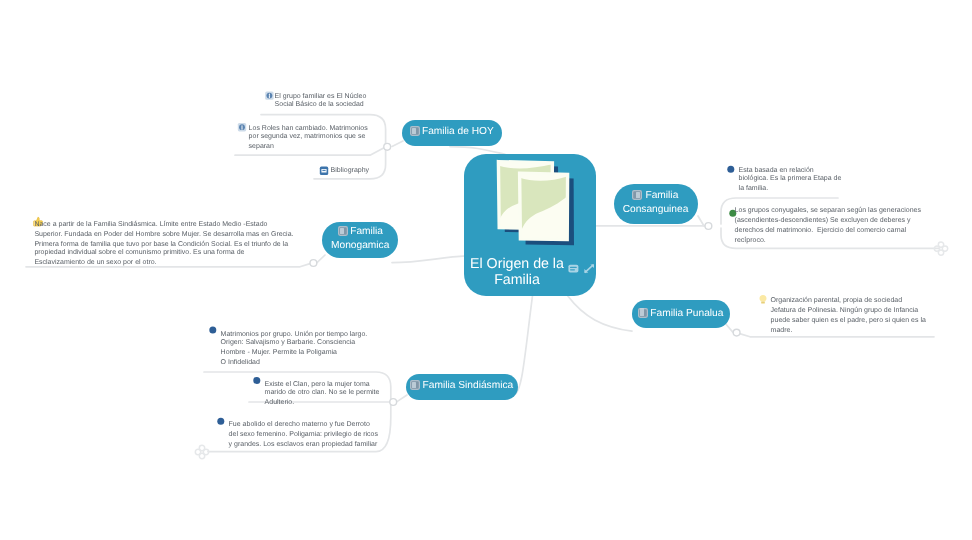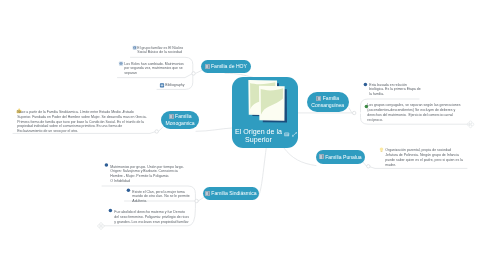--- a/index.html
+++ b/index.html
@@ -107,21 +107,21 @@
     </g>
     <path d="M249.2 80.8 L276.2 81.4 L275.8 114.3 L249.6 113.8 Z" fill="none" stroke="#fbfdf2" stroke-width="1.7"></path>
     <g clip-path="url(#cf)">
       <rect x="257" y="84" width="34" height="40" fill="#d9e6bd"></rect>
       <path d="M259 121 L260.5 115.5 C 262.5 110.5 265.5 108 269.5 106.3 C 275 104 280 101.5 285 97 L285 121 Z" fill="#fcfdf2"></path>
       <path d="M259 84 L259 88.6 C 267 91.4 276 90.8 285 87.8 L285 84 Z" fill="#fcfdf2"></path>
     </g>
     <path d="M259.8 86.6 L283.8 87.2 L283.6 119.8 L260.2 119.4 Z" fill="none" stroke="#fbfdf2" stroke-width="1.7"></path>
   </svg>
   <div class="clabel">El Origen de la
-Superior</div>
+Familia</div>
   <div class="tools">
     <svg width="5.4" height="4.6" viewBox="0 0 5.4 4.6">
       <rect x="0.2" y="0.4" width="5" height="3.9" rx="0.9" fill="#a9d4e5"></rect>
       <path d="M1.3 1.7 H4.1 M1.3 2.9 H3.2" stroke="#3ba0c4" stroke-width="0.62" stroke-linecap="round"></path>
     </svg>
     <svg width="5.2" height="4.6" viewBox="0 0 5.2 4.6">
       <path d="M0.4 4.3 L4.8 0.3" fill="none" stroke="#a9d4e5" stroke-width="0.85"></path>
       <path d="M3.2 0.25 H5.0 V2.05 Z" fill="#a9d4e5"></path>
       <path d="M0.2 2.5 V4.4 H2.1 Z" fill="#a9d4e5"></path>
     </svg>

